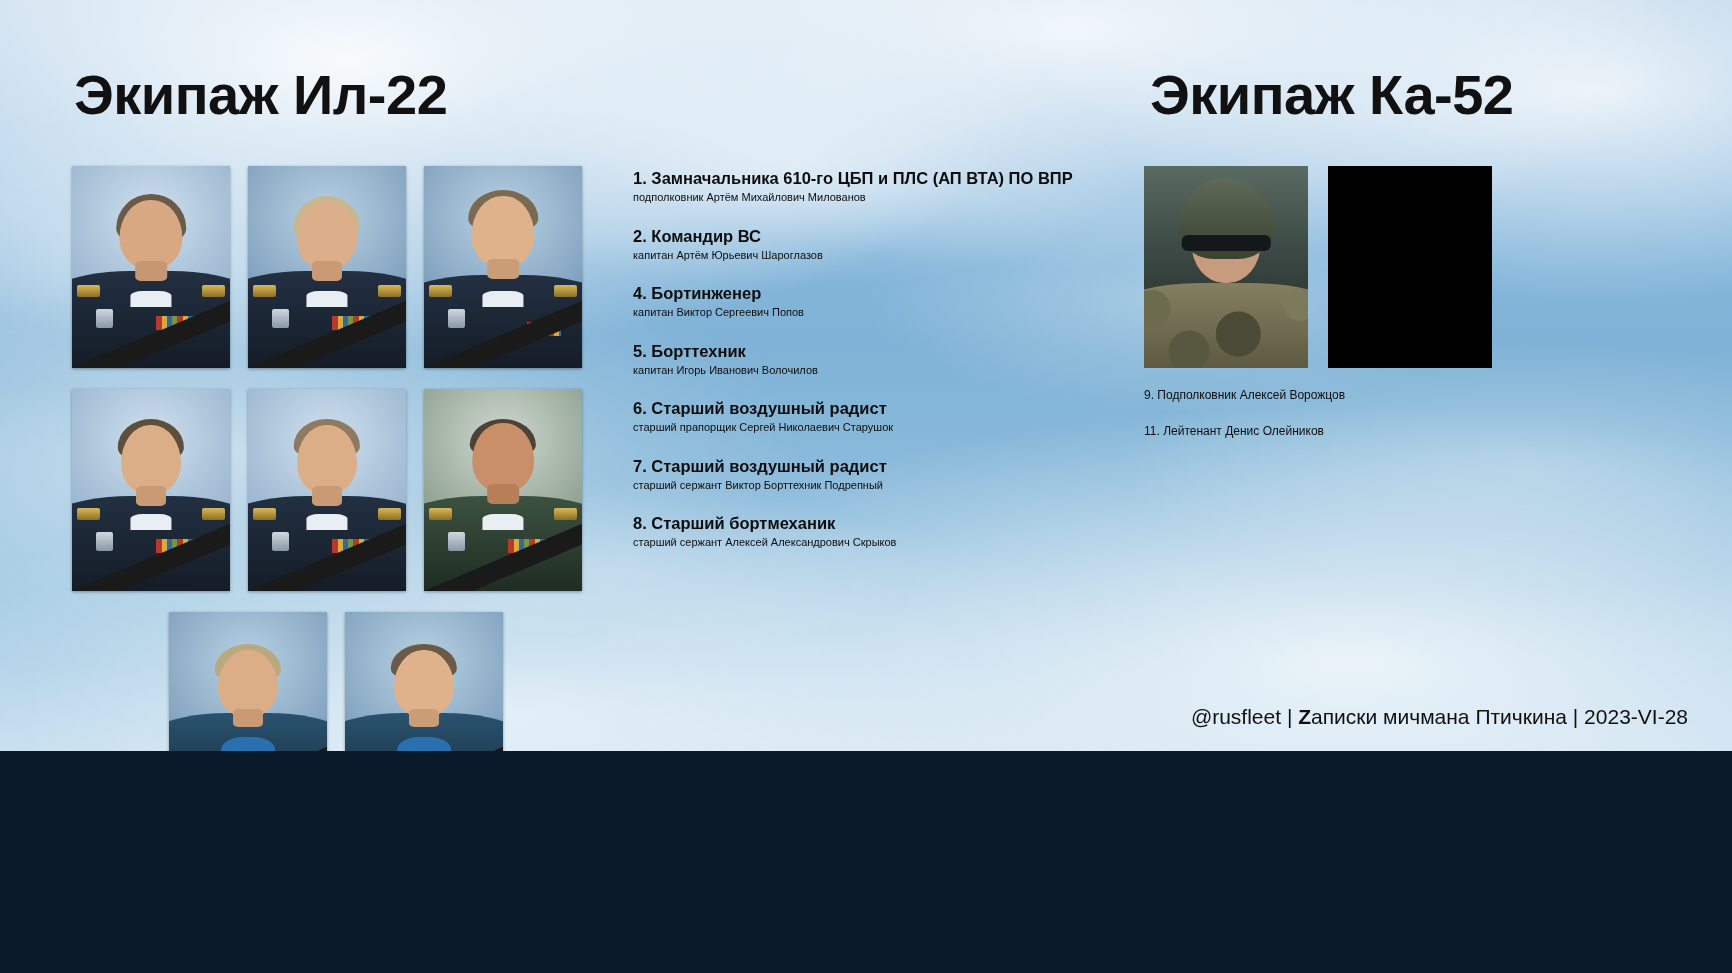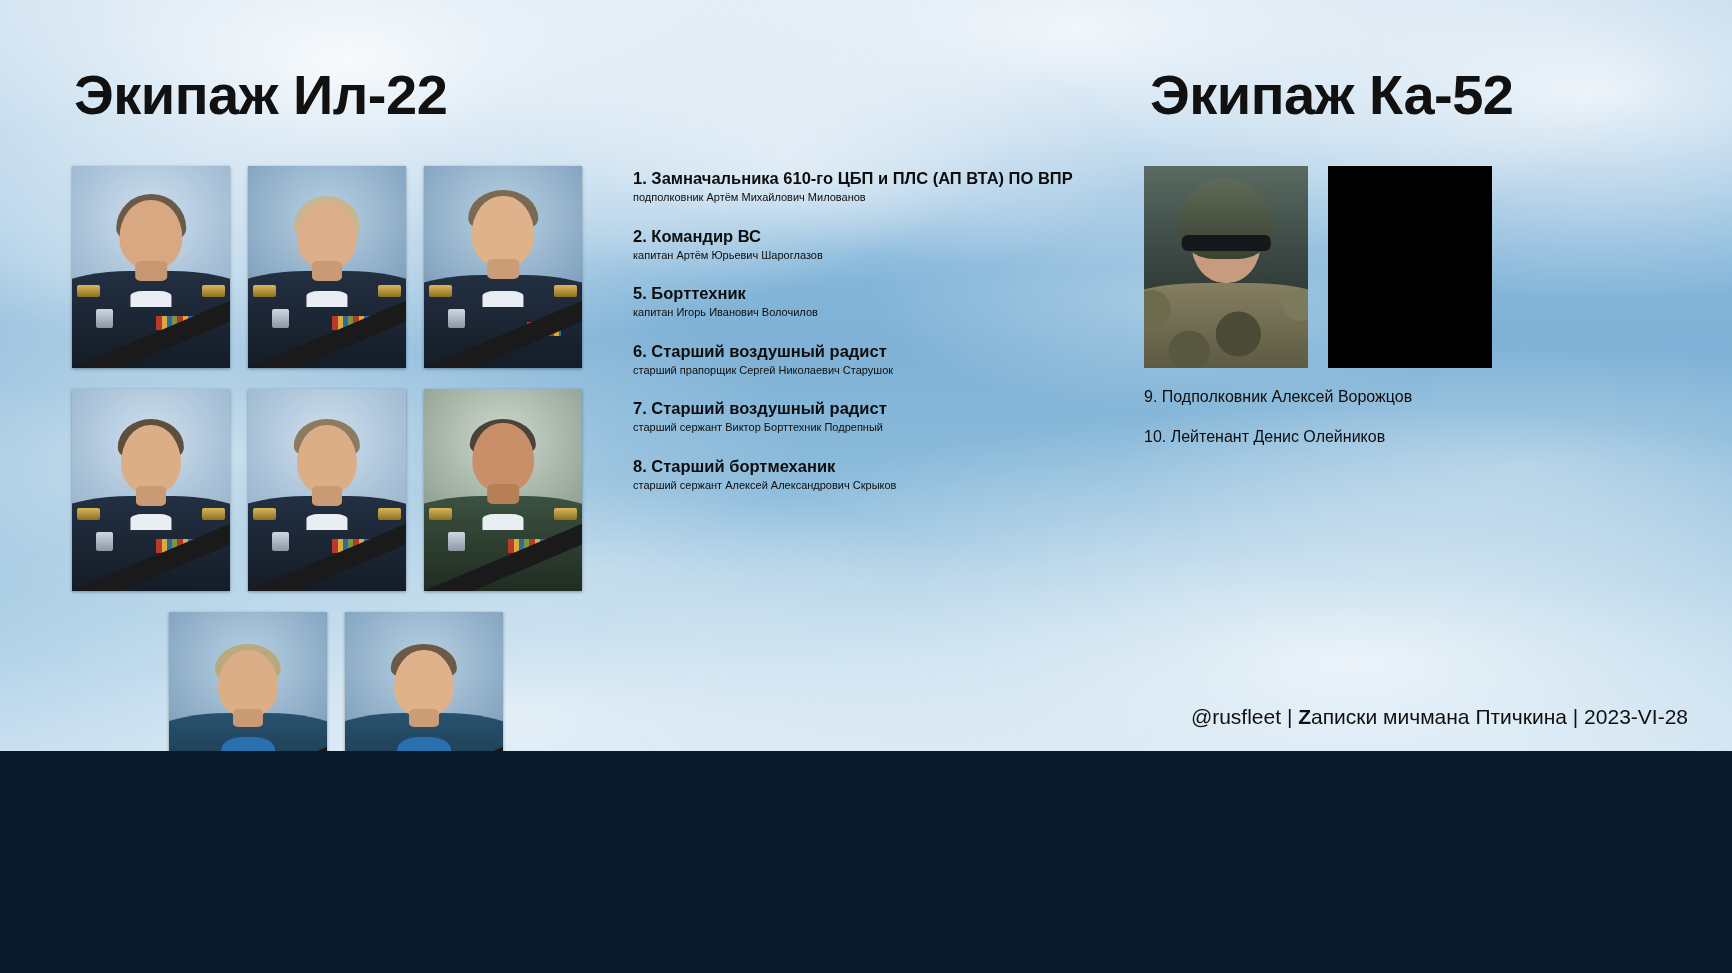--- a/index.html
+++ b/index.html
@@ -282,21 +282,21 @@
     display: block;
   }
 
   #ka52-list {
     position: absolute;
     left: 1144px;
     top: 388px;
     width: 480px;
   }
   .ka-entry {
-    font-size: 16px;
+    font-size: 12px;
     color: #0d0d0d;
     margin-bottom: 22px;
   }
 
   #footer {
     position: absolute;
     right: 44px;
     bottom: 22px;
     font-size: 21px;
     color: #101010;
@@ -431,20 +431,24 @@
   </div>
 
   <div id="crew-list">
     <div class="entry">
       <span class="rank">1. Замначальника 610-го ЦБП и ПЛС (АП ВТА) ПО ВПР</span>
       <span class="person">подполковник Артём Михайлович Милованов</span>
     </div>
     <div class="entry">
       <span class="rank">2. Командир ВС</span>
       <span class="person">капитан Артём Юрьевич Шароглазов</span>
+    </div>
+    <div class="entry">
+      <span class="rank">4. Бортинженер</span>
+      <span class="person">капитан Виктор Сергеевич Попов</span>
     </div>
     <div class="entry">
       <span class="rank">5. Борттехник</span>
       <span class="person">капитан Игорь Иванович Волочилов</span>
     </div>
     <div class="entry">
       <span class="rank">6. Старший воздушный радист</span>
       <span class="person">старший прапорщик Сергей Николаевич Старушок</span>
     </div>
     <div class="entry">
@@ -463,19 +467,19 @@
       <div class="camo"></div>
       <div class="pilot-face"></div>
       <div class="helmet"></div>
       <div class="visor"></div>
     </div>
     <div class="photo-ka photo-black"></div>
   </div>
 
   <div id="ka52-list">
     <div class="ka-entry">9. Подполковник Алексей Ворожцов</div>
-    <div class="ka-entry">10. Лейтенант Денис Олейников</div>
+    <div class="ka-entry">11. Лейтенант Денис Олейников</div>
   </div>
 
   <div id="footer">
     <span>@rusfleet</span><span> | </span><span class="z">Z</span><span>аписки мичмана Птичкина</span><span> | </span><span>2023-VI-28</span>
   </div>
 </div>
 
 </body></html>

